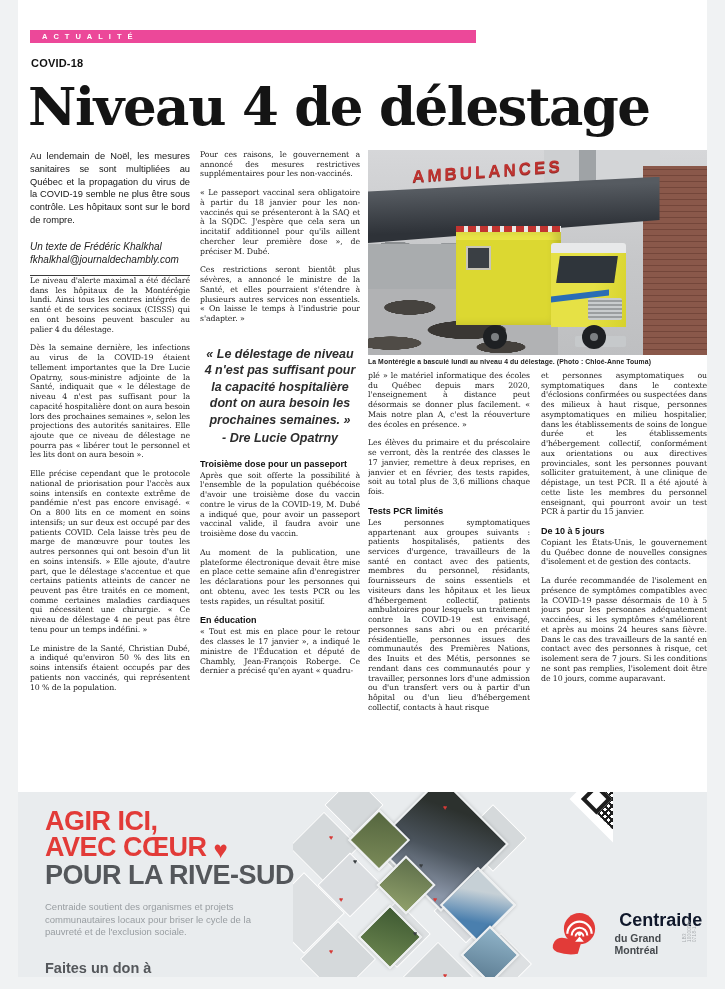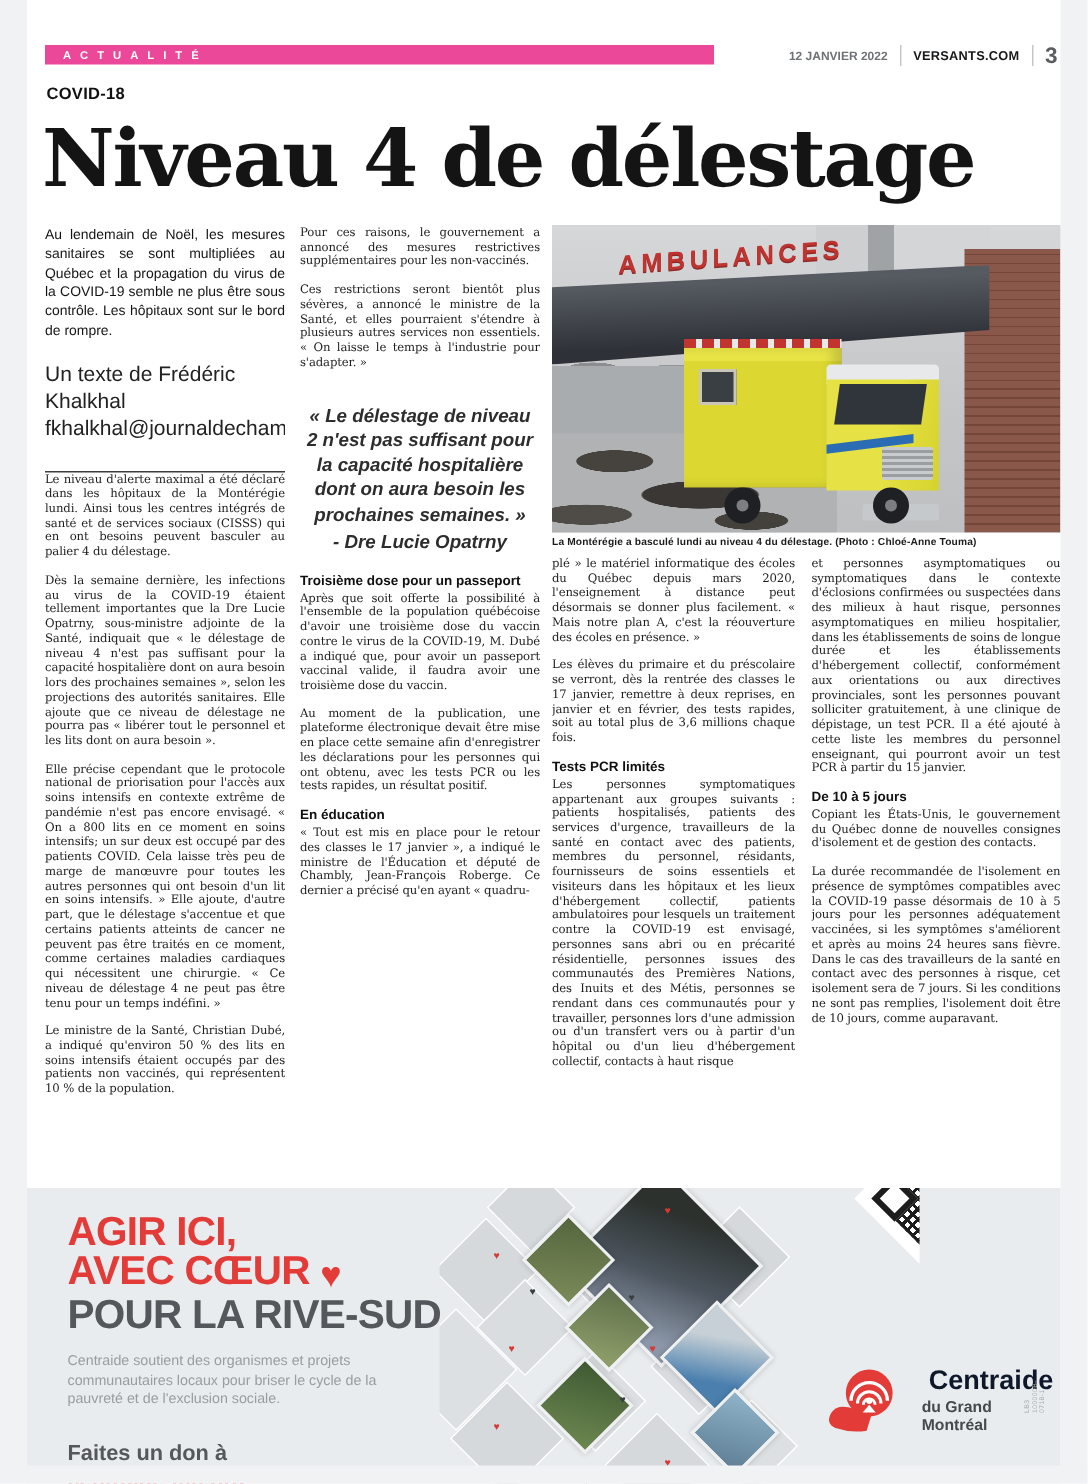--- a/index.html
+++ b/index.html
@@ -28,22 +28,22 @@
             font-size:53px;font-weight:600;color:#141414;letter-spacing:-1.5px;line-height:1.1;}
 
   
   .col{position:absolute;overflow:hidden;}
   .col1{left:30px;top:150px;width:160px;height:600px;}
   .col2{left:200px;top:150px;width:160px;height:600px;}
   .col3{left:368px;top:371px;width:162px;height:376px;}
   .col4{left:541px;top:371px;width:166px;height:376px;}
 
   .lead{font-size:9.3px;font-weight:normal;line-height:1.38;color:#141414;text-align:justify;}
-  .byline{margin-top:13px;padding-bottom:19px;border-bottom:1.5px solid #3c3c3c;
-          font-size:14px;color:#222;line-height:1.3;}
+  .byline{margin-top:13px;padding-bottom:9px;border-bottom:1.5px solid #3c3c3c;
+          font-size:10px;color:#222;line-height:1.3;font-style:italic;}
   .bodytxt{font-family:"DejaVu Serif",serif;font-size:7.8px;line-height:1.25;color:#1d1d1d;
            text-align:justify;letter-spacing:-.1px;margin:0 0 9px;}
   .col1 .bodytxt:first-of-type{}
   .subhead{font-size:9px;font-weight:bold;color:#101010;margin:2px 0 2px;}
 
   .pullquote{margin:22px 2px 12px;text-align:center;font-style:italic;font-weight:bold;
              font-size:12.5px;line-height:1.32;color:#2d2d2d;}
   .pq-attr{display:block;margin-top:2px;}
 
   
@@ -122,48 +122,42 @@
            transform:rotate(-90deg);transform-origin:left top;letter-spacing:.3px;}
 </style>
 </head>
 <body>
 
 <div class="sheet">
 
   <div class="redbar">
     <span>ACTUALITÉ</span>
   </div>
-  <div class="hdr-right">
-    <span class="hdr-date">12 JANVIER 2022</span>
-    <span class="hdr-sep"></span>
-    <span class="hdr-site">VERSANTS.COM</span>
-    <span class="hdr-sep"></span>
-    <span class="hdr-page">3</span>
-  </div>
 
   <div class="kicker">COVID-18</div>
   <div class="headline">Niveau 4 de délestage</div>
 
   <div class="col col1">
     <div class="lead">Au lendemain de Noël, les mesures sanitaires se sont multipliées au Québec et la propagation du virus de la COVID-19 semble ne plus être sous contrôle. Les hôpitaux sont sur le bord de rompre.</div>
     <div class="byline">
       <div>Un texte de Frédéric Khalkhal</div>
       <div>fkhalkhal@journaldechambly.com</div>
     </div>
     <p class="bodytxt">Le niveau d'alerte maximal a été déclaré dans les hôpitaux de la Montérégie lundi. Ainsi tous les centres intégrés de santé et de services sociaux (CISSS) qui en ont besoins peuvent basculer au palier 4 du délestage.</p>
     <p class="bodytxt">Dès la semaine dernière, les infections au virus de la COVID-19 étaient tellement importantes que la Dre Lucie Opatrny, sous-ministre adjointe de la Santé, indiquait que « le délestage de niveau 4 n'est pas suffisant pour la capacité hospitalière dont on aura besoin lors des prochaines semaines », selon les projections des autorités sanitaires. Elle ajoute que ce niveau de délestage ne pourra pas « libérer tout le personnel et les lits dont on aura besoin ».</p>
     <p class="bodytxt">Elle précise cependant que le protocole national de priorisation pour l'accès aux soins intensifs en contexte extrême de pandémie n'est pas encore envisagé. « On a 800 lits en ce moment en soins intensifs; un sur deux est occupé par des patients COVID. Cela laisse très peu de marge de manœuvre pour toutes les autres personnes qui ont besoin d'un lit en soins intensifs. » Elle ajoute, d'autre part, que le délestage s'accentue et que certains patients atteints de cancer ne peuvent pas être traités en ce moment, comme certaines maladies cardiaques qui nécessitent une chirurgie. « Ce niveau de délestage 4 ne peut pas être tenu pour un temps indéfini. »</p>
     <p class="bodytxt">Le ministre de la Santé, Christian Dubé, a indiqué qu'environ 50 % des lits en soins intensifs étaient occupés par des patients non vaccinés, qui représentent 10 % de la population.</p>
   </div>
 
   <div class="col col2">
     <p class="bodytxt">Pour ces raisons, le gouvernement a annoncé des mesures restrictives supplémentaires pour les non-vaccinés.</p>
+    <p class="bodytxt">« Le passeport vaccinal sera obligatoire à partir du 18 janvier pour les non-vaccinés qui se présenteront à la SAQ et à la SQDC. J'espère que cela sera un incitatif additionnel pour qu'ils aillent chercher leur première dose », de préciser M. Dubé.</p>
     <p class="bodytxt">Ces restrictions seront bientôt plus sévères, a annoncé le ministre de la Santé, et elles pourraient s'étendre à plusieurs autres services non essentiels. « On laisse le temps à l'industrie pour s'adapter. »</p>
     <div class="pullquote">
-      <span>« Le délestage de niveau 2 n'est pas suffisant pour la capacité hospitalière dont on aura besoin les prochaines semaines. »</span>
+      <span>« Le délestage de niveau 4 n'est pas suffisant pour la capacité hospitalière dont on aura besoin les prochaines semaines. »</span>
       <span class="pq-attr">- Dre Lucie Opatrny</span>
     </div>
     <div class="subhead">Troisième dose pour un passeport</div>
     <p class="bodytxt">Après que soit offerte la possibilité à l'ensemble de la population québécoise d'avoir une troisième dose du vaccin contre le virus de la COVID-19, M. Dubé a indiqué que, pour avoir un passeport vaccinal valide, il faudra avoir une troisième dose du vaccin.</p>
     <p class="bodytxt">Au moment de la publication, une plateforme électronique devait être mise en place cette semaine afin d'enregistrer les déclarations pour les personnes qui ont obtenu, avec les tests PCR ou les tests rapides, un résultat positif.</p>
     <div class="subhead">En éducation</div>
     <p class="bodytxt">« Tout est mis en place pour le retour des classes le 17 janvier », a indiqué le ministre de l'Éducation et député de Chambly, Jean-François Roberge. Ce dernier a précisé qu'en ayant « quadru-</p>
   </div>
 
   <div class="photo">

